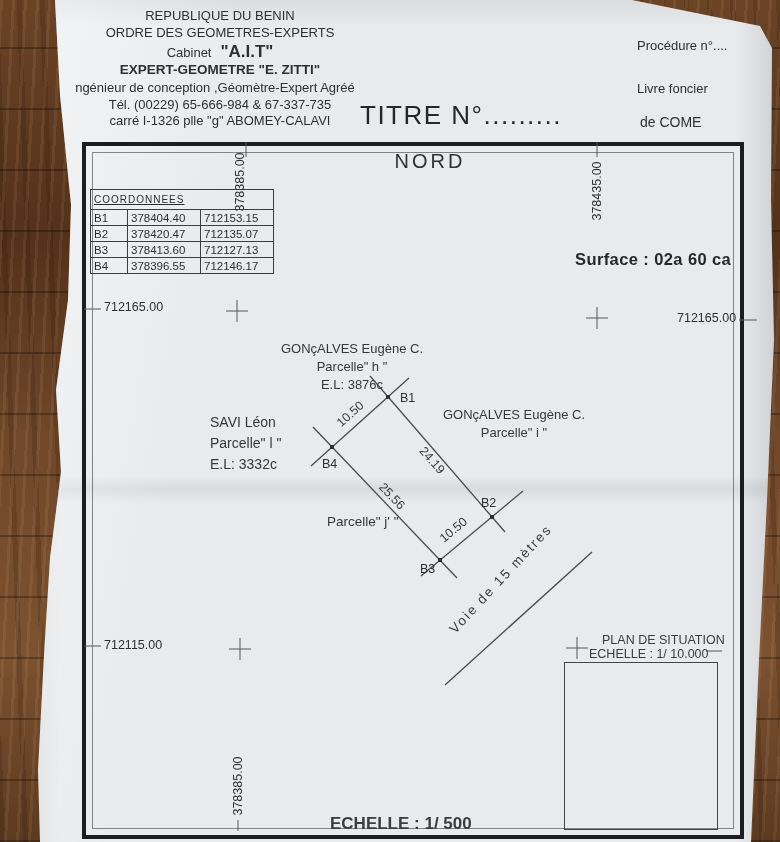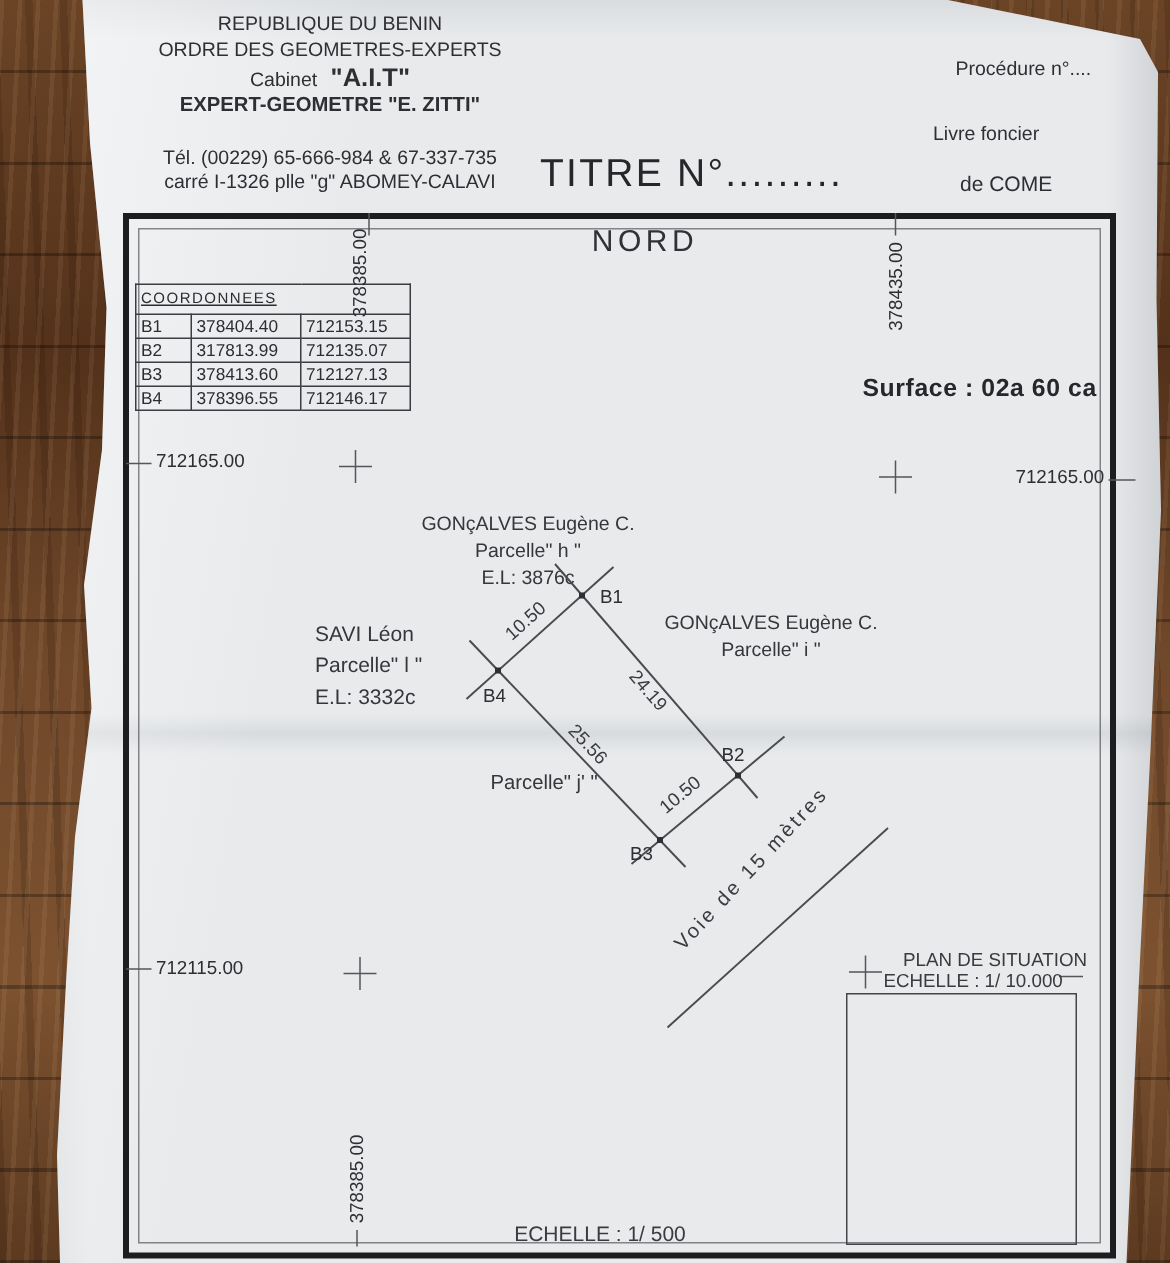--- a/index.html
+++ b/index.html
@@ -44,39 +44,40 @@
   .vlabel{font-size:12.5px;transform:rotate(-90deg);transform-origin:center;width:80px;text-align:center;}
   .hlabel{font-size:12.5px;}
   #surface{font-size:16.5px;font-weight:bold;letter-spacing:.4px;color:#26272b;}
   #nord{font-size:20px;letter-spacing:3px;color:#303136;}
   
   .nb{position:absolute;color:#36373c;font-size:13px;line-height:18px;}
   .nb div{white-space:nowrap;}
   
   #sit-box{position:absolute;left:564px;top:662px;width:152px;height:166px;border:1px solid #44454a;}
   .sit-line{font-size:12.5px;color:#3a3b40;}
-  #scale500{font-size:14px;color:#3a3b40;}
+  #scale500{font-size:17px;color:#3a3b40;font-weight:bold;}
   svg text{font-family:"Liberation Sans", sans-serif;}
 </style>
 </head>
 <body>
 
 <div id="paper">
 
   <div class="t h13 ctr" style="left:70px;top:8px;width:300px;">REPUBLIQUE DU BENIN</div>
   <div class="t h13 ctr" style="left:70px;top:25px;width:300px;">ORDRE DES GEOMETRES-EXPERTS</div>
   <div class="t ctr" style="left:70px;top:42px;width:300px;"><span class="h13">Cabinet</span>&nbsp;&nbsp;<span style="font-size:17px;font-weight:bold;">"A.I.T"</span></div>
   <div class="t h13b ctr" style="left:70px;top:62px;width:300px;">EXPERT-GEOMETRE "E. ZITTI"</div>
+  <div class="t h13 ctr" style="left:60px;top:80px;width:310px;">ngénieur de conception ,Géomètre-Expert Agréé</div>
   <div class="t h13 ctr" style="left:70px;top:97px;width:300px;">Tél. (00229) 65-666-984 &amp; 67-337-735</div>
   <div class="t h13 ctr" style="left:70px;top:113px;width:300px;">carré I-1326 plle "g"  ABOMEY-CALAVI</div>
 
   <div class="t" id="titre" style="left:360px;top:100px;">TITRE N°.........</div>
 
   <div class="t h13" style="left:637px;top:38px;">Procédure n°....</div>
-  <div class="t h13" style="left:622px;top:81px;">Livre foncier</div>
+  <div class="t h13" style="left:637px;top:81px;">Livre foncier</div>
   <div class="t" style="left:640px;top:114px;font-size:14px;">de  COME</div>
 
   <div id="frame">
     <div id="frame-inner"></div>
   </div>
 
   <div class="t ctr" id="nord" style="left:370px;top:150px;width:120px;">NORD</div>
 
   <table id="coords">
     <thead>
@@ -85,21 +86,21 @@
         </tr>
     </thead>
     <tbody>
       <tr>
         <td class="b-col">B1</td>
         <td class="num">378404.40</td>
         <td class="num">712153.15</td>
       </tr>
       <tr>
         <td class="b-col">B2</td>
-        <td class="num">317813.99</td>
+        <td class="num">378420.47</td>
         <td class="num">712135.07</td>
       </tr>
       <tr>
         <td class="b-col">B3</td>
         <td class="num">378413.60</td>
         <td class="num">712127.13</td>
       </tr>
       <tr>
         <td class="b-col">B4</td>
         <td class="num">378396.55</td>

